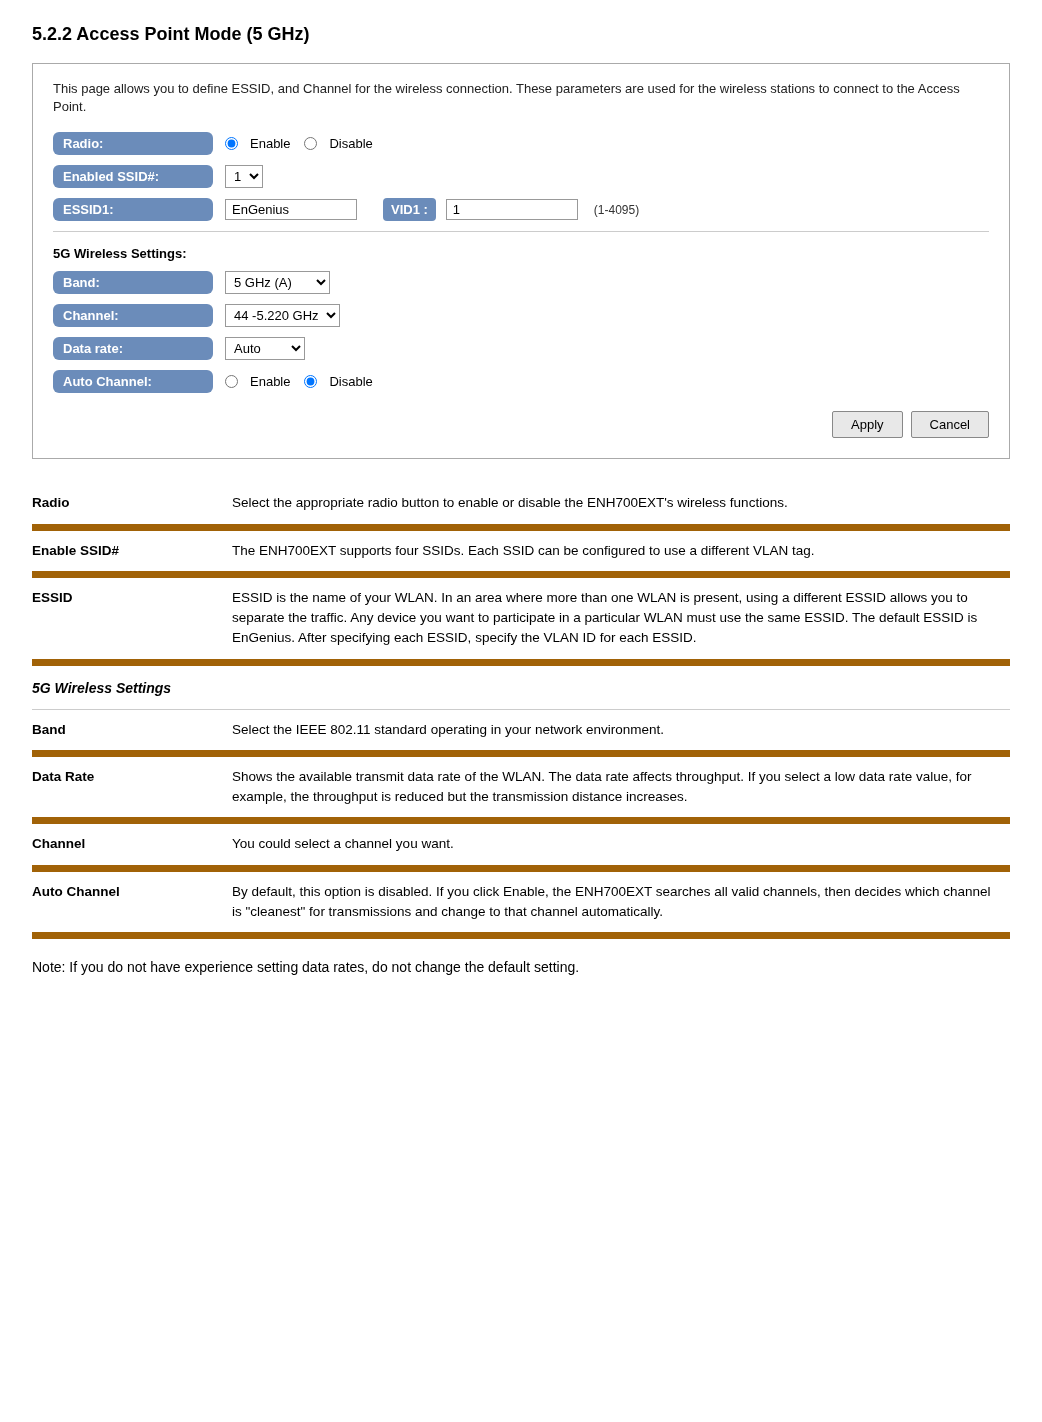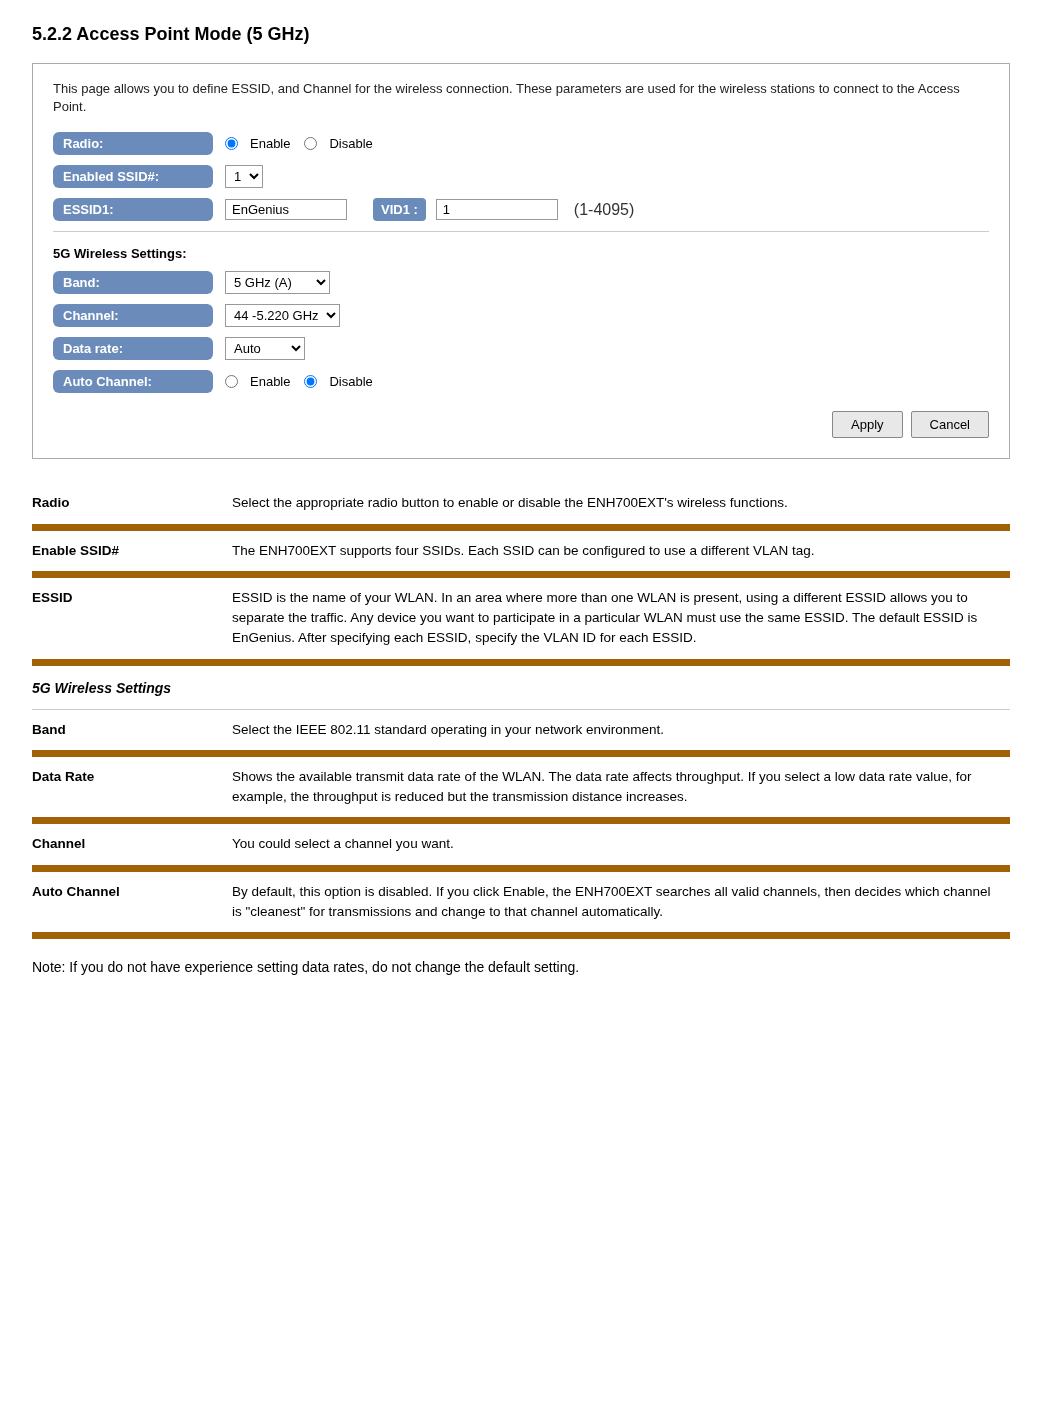--- a/index.html
+++ b/index.html
@@ -66,39 +66,39 @@
       font-size: 13px;
       padding: 2px 4px;
       border: 1px solid #999;
       background: #fff;
       cursor: pointer;
     }
     input[type="text"] {
       font-size: 13px;
       padding: 2px 6px;
       border: 1px solid #999;
-      width: 122px;
+      width: 132px;
     }
     .vid-label {
       background: #6b8cba;
       color: #fff;
       font-weight: bold;
       font-size: 13px;
       padding: 4px 8px;
       border-radius: 4px;
       margin-left: 16px;
     }
     .vid-input {
       width: 60px;
       font-size: 13px;
       padding: 2px 6px;
       border: 1px solid #999;
     }
     .range-hint {
-      font-size: 16px;
+      font-size: 12px;
       color: #333;
       margin-left: 6px;
     }
     .section-title {
       font-weight: bold;
       font-size: 13px;
       margin: 14px 0 10px 0;
       color: #000;
     }
     .divider {

